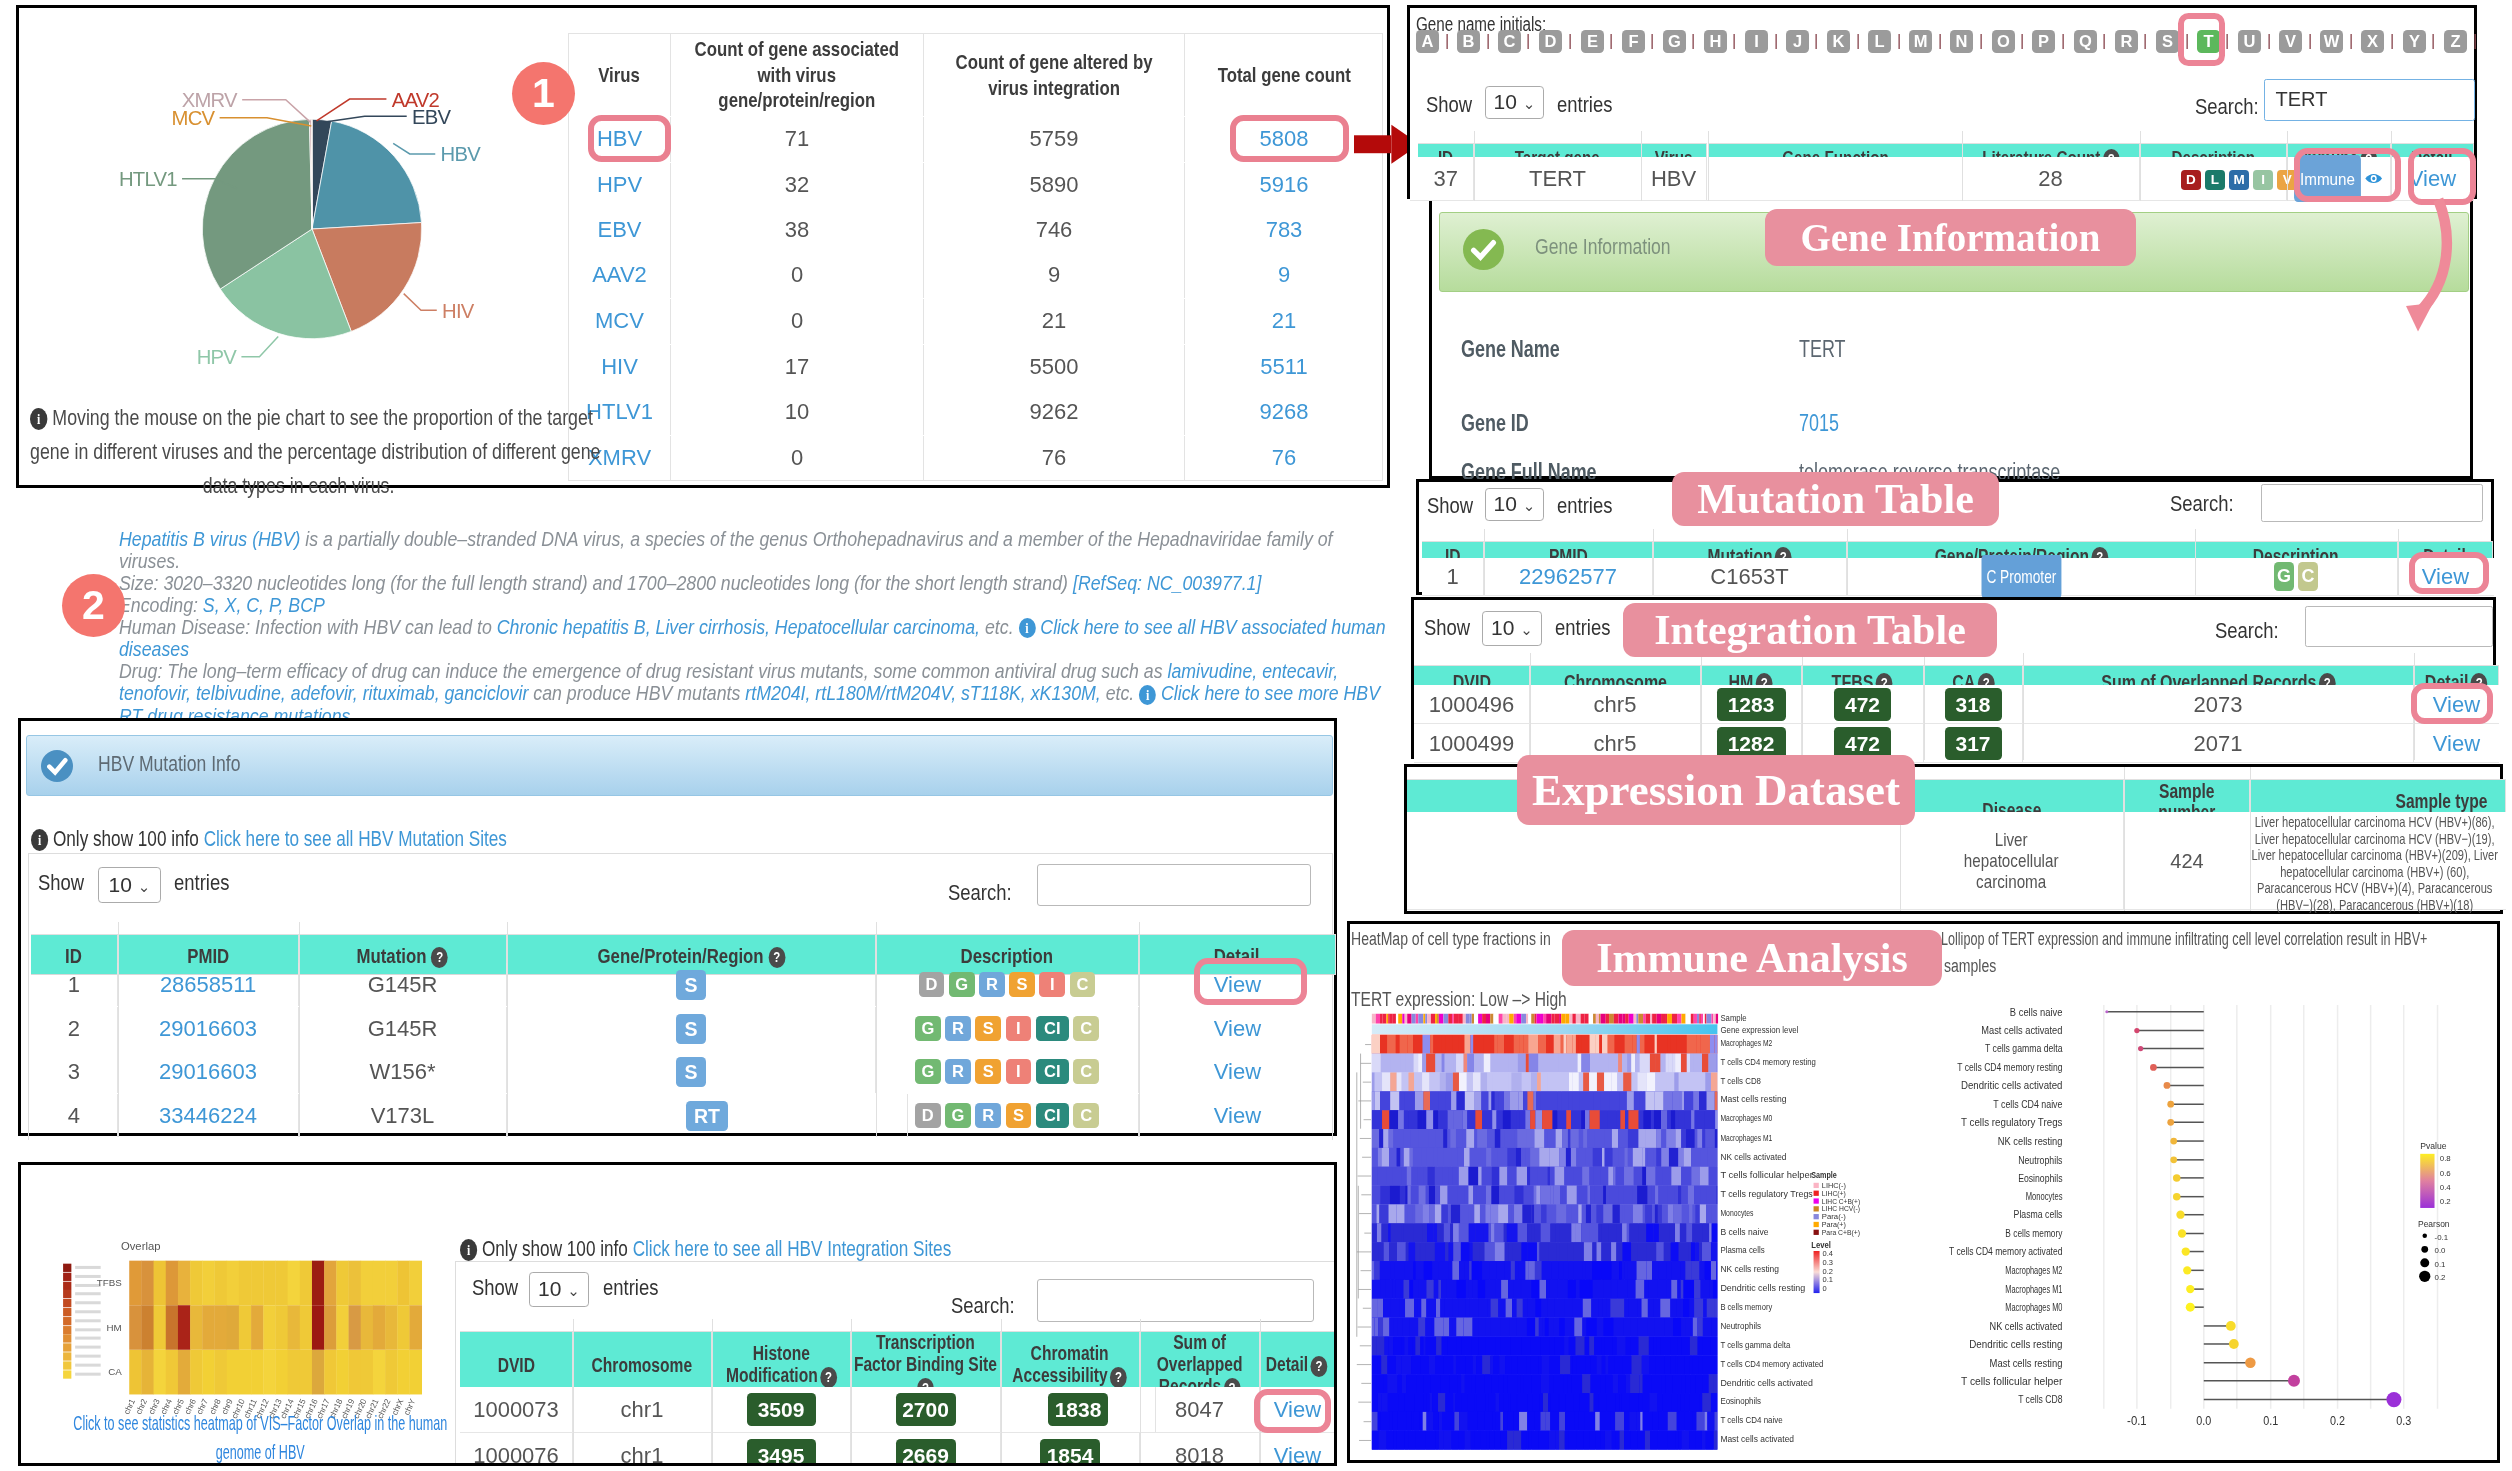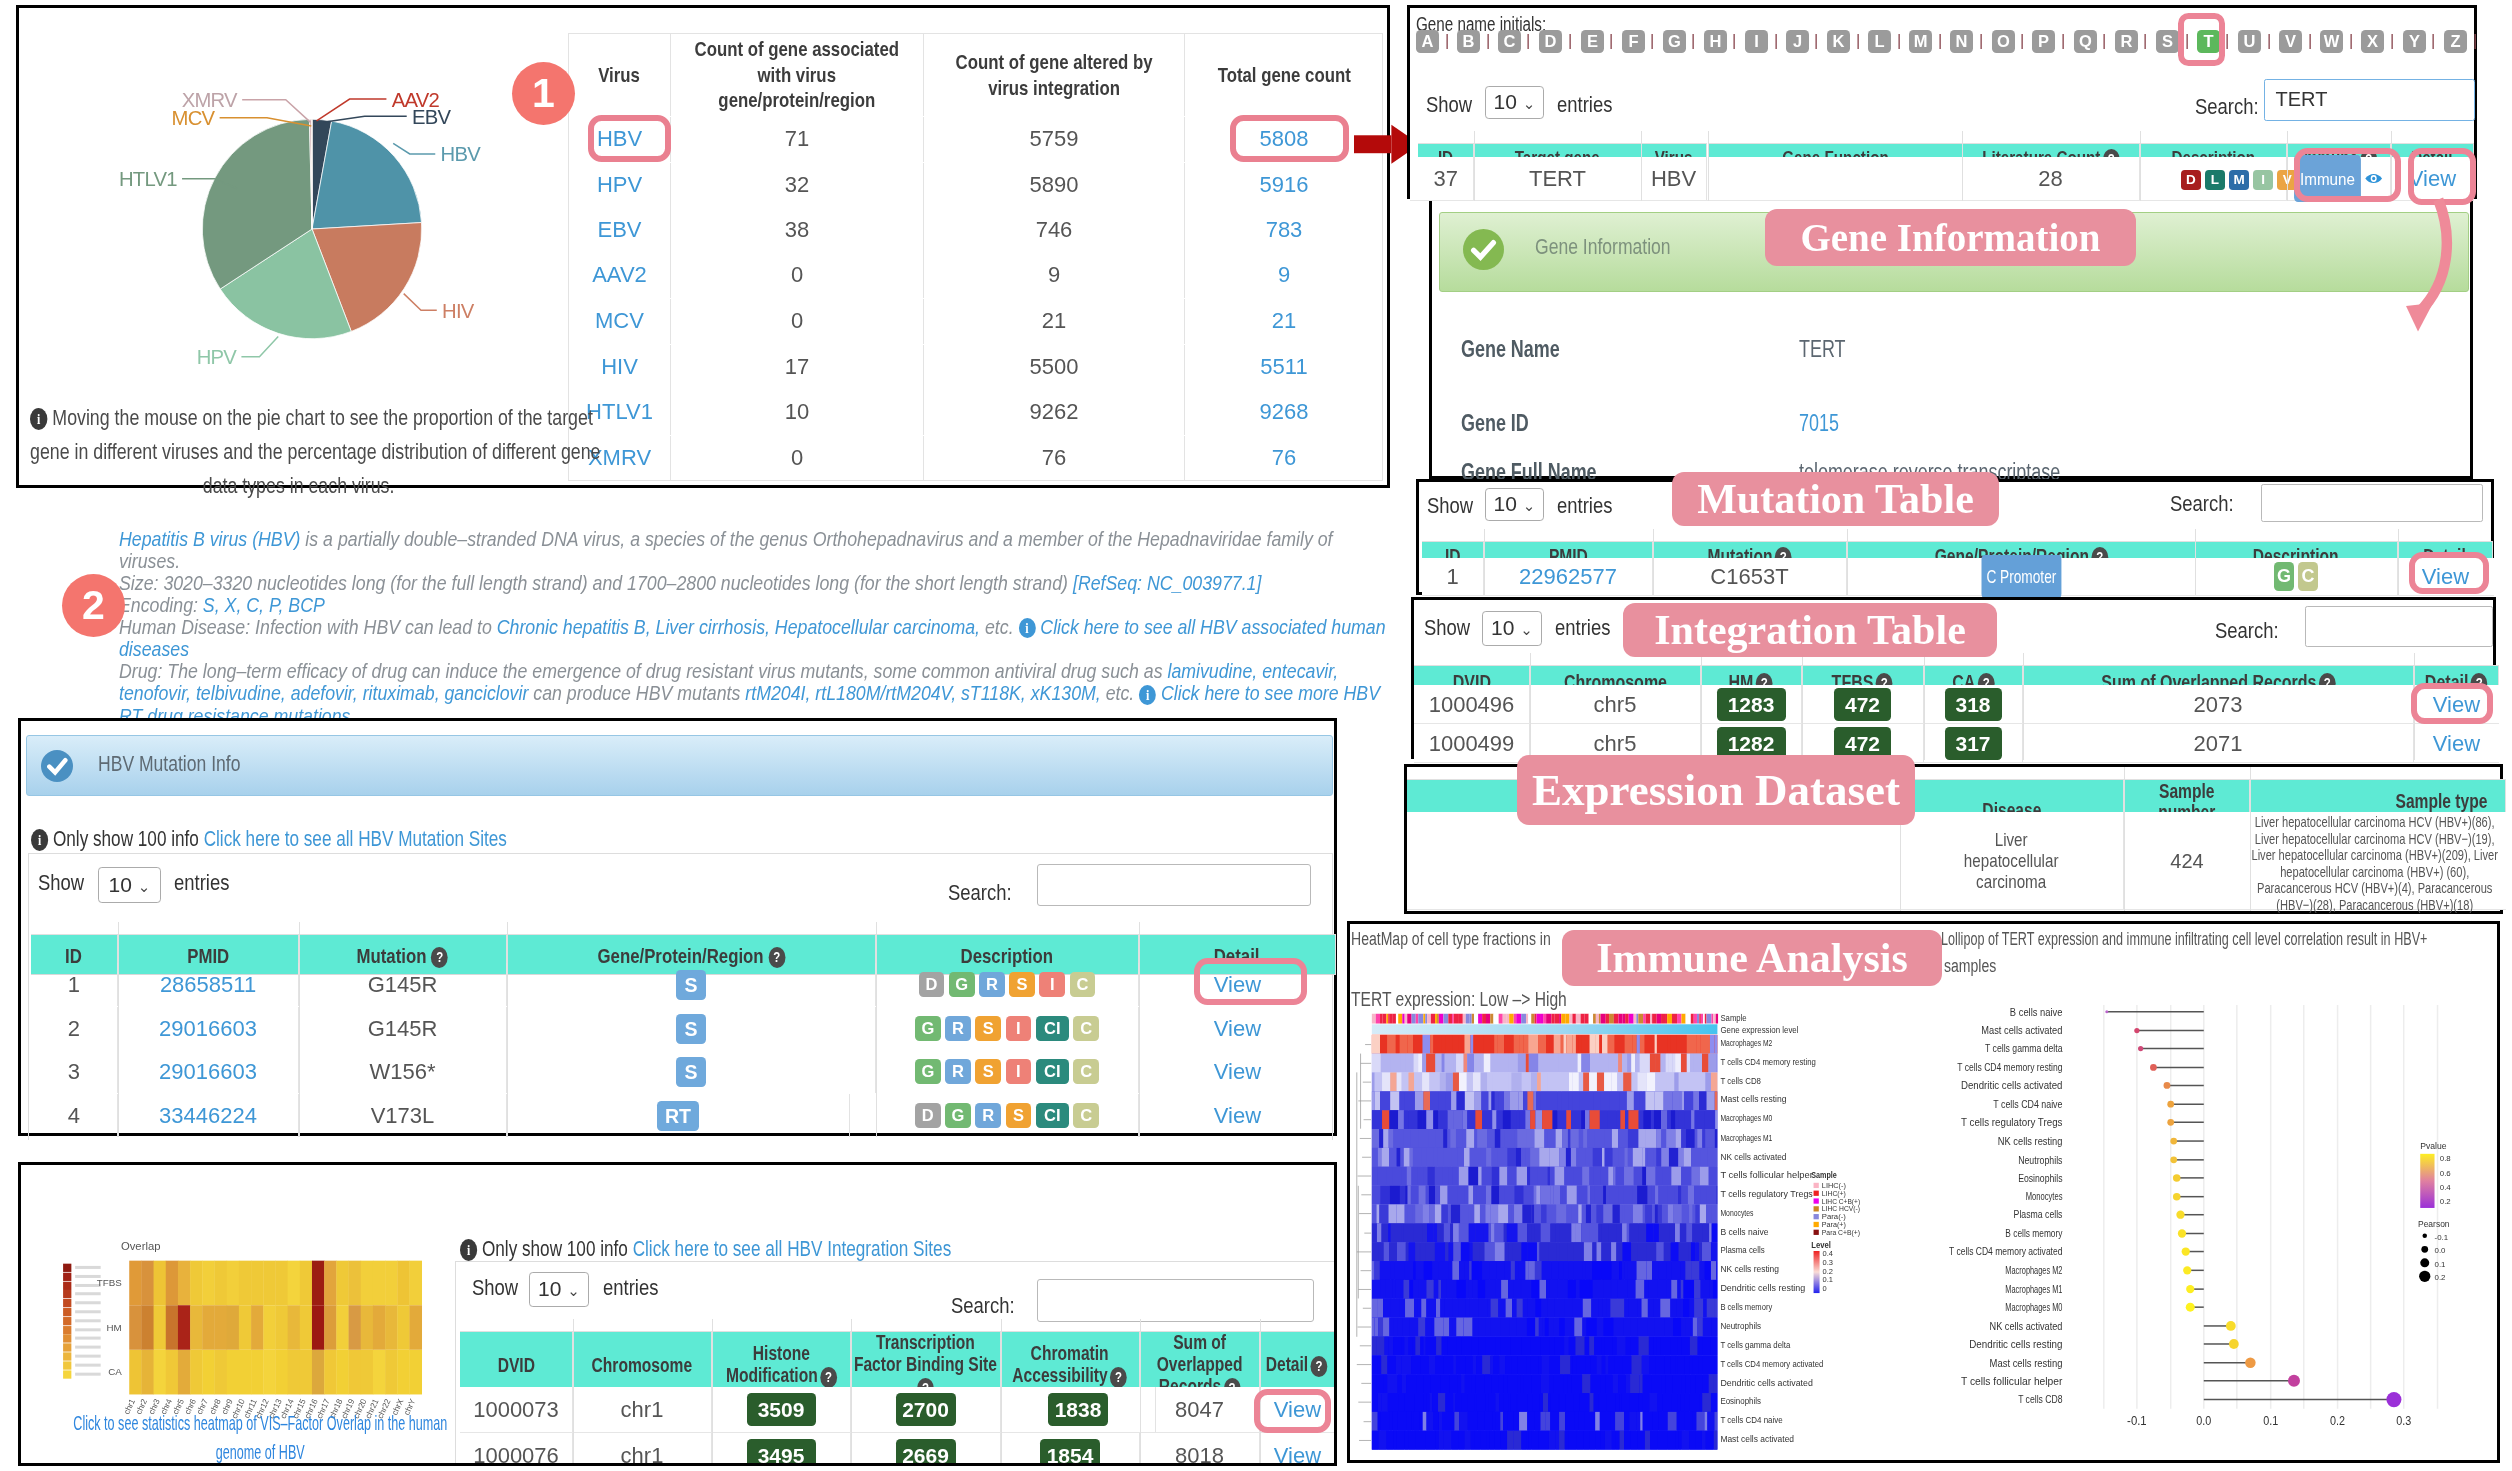--- a/index.html
+++ b/index.html
@@ -272,21 +272,21 @@
       <div class="c" style="left:1118px;width:197px">
         <a>View</a>
       </div>
     </div>
     <div class="row" style="top:373px;height:44px;line-height:44px">
       <div class="c" style="left:9.8px;width:87px">4</div>
       <div class="c" style="left:97px;width:181px">
         <a>33446224</a>
       </div>
       <div class="c" style="left:278px;width:208px">V173L</div>
-      <div class="c" style="left:486px;width:343px">
+      <div class="c" style="left:486px;width:401px">
         <span style="display:inline-block;width:42px;height:30px;line-height:30px;border-radius:4.5px;background:#6fa9dc;color:#fff;font-size:19.5px;text-align:center;font-weight:bold;margin:0 2.3px;vertical-align:middle">RT</span>
       </div>
       <div class="c" style="left:855px;width:263px">
         <span style="display:inline-block;width:25.6px;height:25.6px;line-height:25.6px;border-radius:4.5px;background:#a3a3a3;color:#fff;font-size:16.5px;text-align:center;font-weight:bold;margin:0 2.3px;vertical-align:middle">D</span>
         <span style="display:inline-block;width:25.6px;height:25.6px;line-height:25.6px;border-radius:4.5px;background:#72b972;color:#fff;font-size:16.5px;text-align:center;font-weight:bold;margin:0 2.3px;vertical-align:middle">G</span>
         <span style="display:inline-block;width:25.6px;height:25.6px;line-height:25.6px;border-radius:4.5px;background:#70a7da;color:#fff;font-size:16.5px;text-align:center;font-weight:bold;margin:0 2.3px;vertical-align:middle">R</span>
         <span style="display:inline-block;width:25.6px;height:25.6px;line-height:25.6px;border-radius:4.5px;background:#f0a232;color:#fff;font-size:16.5px;text-align:center;font-weight:bold;margin:0 2.3px;vertical-align:middle">S</span>
         <span style="display:inline-block;width:33px;height:25.6px;line-height:25.6px;border-radius:4.5px;background:#2b8a7d;color:#fff;font-size:16.5px;text-align:center;font-weight:bold;margin:0 2.3px;vertical-align:middle">CI</span>
         <span style="display:inline-block;width:25.6px;height:25.6px;line-height:25.6px;border-radius:4.5px;background:#c8cc92;color:#fff;font-size:16.5px;text-align:center;font-weight:bold;margin:0 2.3px;vertical-align:middle">C</span>
       </div>

